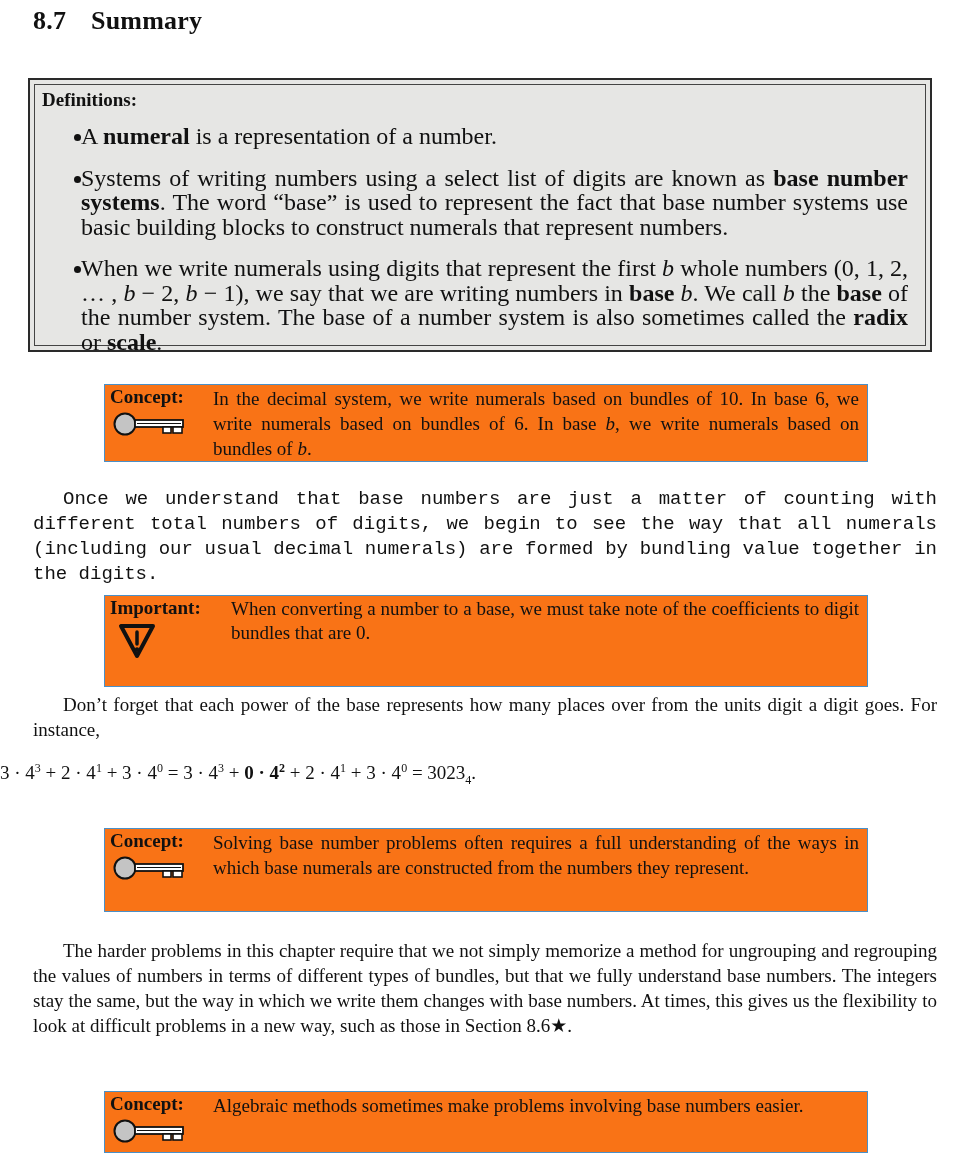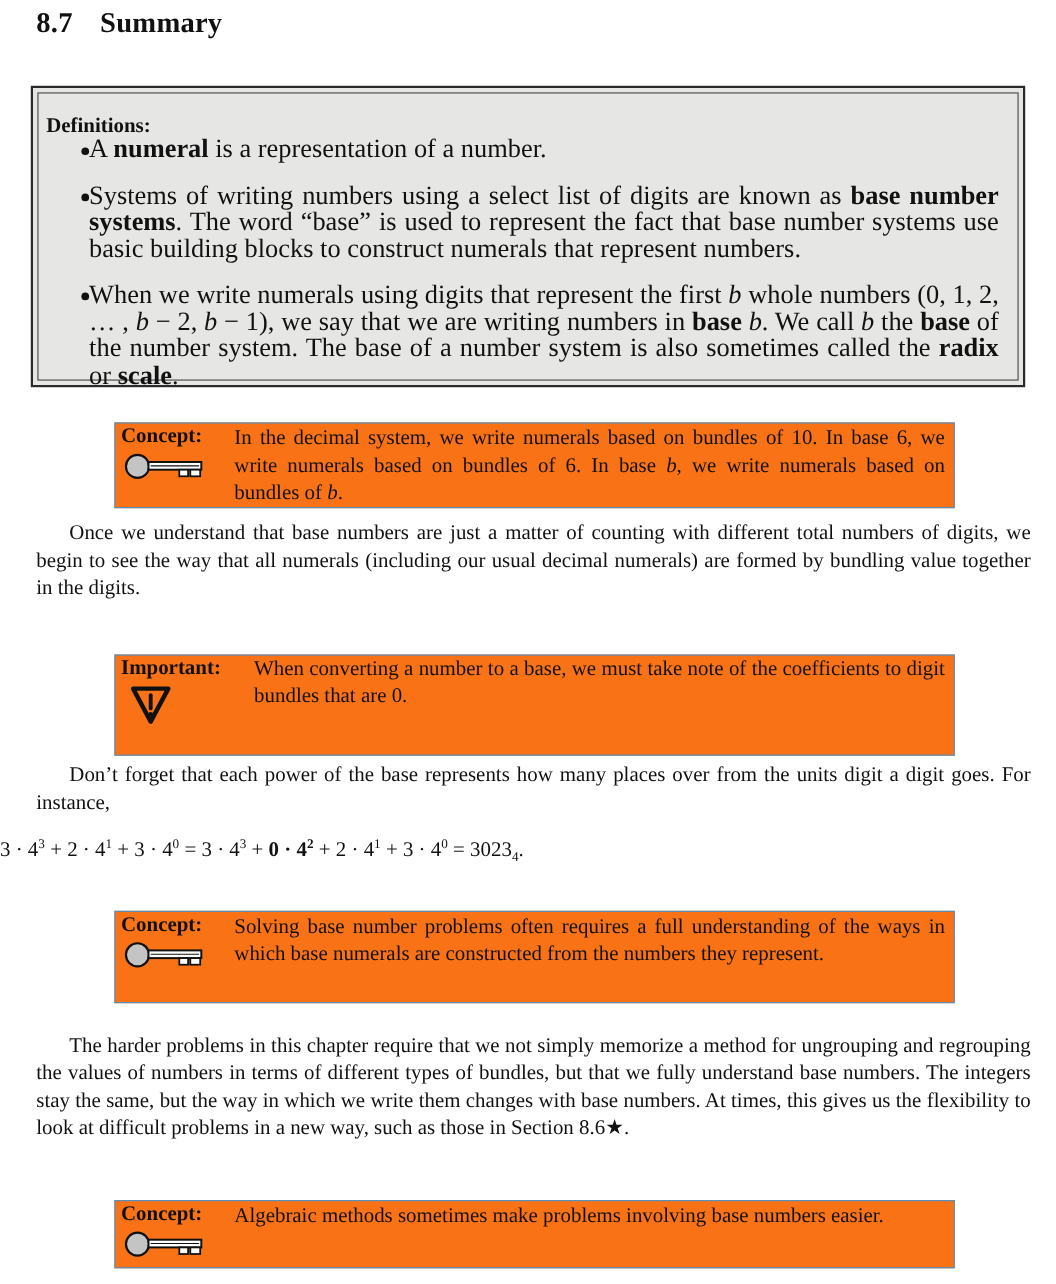--- a/index.html
+++ b/index.html
@@ -19,21 +19,21 @@
     left: 28px; top: 78px; width: 904px; height: 274px;
     border: 2px solid #2a2a2a;
     background: #e6e6e4;
     box-sizing: border-box;
   }
   .defs-inner {
     position: absolute; left: 4px; top: 4px; right: 4px; bottom: 4px;
     border: 1px solid #444;
   }
   .defs-title {
-    left: 12px; top: 24px; font-size: 19px; font-weight: bold;
+    left: 12px; top: 9px; font-size: 19px; font-weight: bold;
   }
   .defs ul { position: absolute; left: 0; top: 44px; margin: 0; padding: 0; list-style: none; width: 890px; }
   .defs li {
     position: relative; padding-left: 51px; padding-right: 12px;
     font-size: 24px; line-height: 24.5px; margin-bottom: 17px; text-align: justify;
   }
   .defs li .bullet {
     position: absolute; left: 44px; top: 10px; width: 7px; height: 7px;
     background: #111; border-radius: 50%;
   }
@@ -87,21 +87,21 @@
   <svg class="icon" style="left:8px; top:27px;" width="74" height="24" viewBox="0 0 74 24">
     <circle cx="12" cy="12" r="10.5" fill="#c4c4c4" stroke="#111" stroke-width="2"></circle>
     <rect x="22" y="8" width="48" height="7" fill="#fff" stroke="#111" stroke-width="1.8"></rect>
     <line x1="24" y1="11.5" x2="68" y2="11.5" stroke="#111" stroke-width="1"></line>
     <rect x="50" y="15" width="8" height="6" fill="#fff" stroke="#111" stroke-width="1.6"></rect>
     <rect x="60" y="15" width="9" height="6" fill="#fff" stroke="#111" stroke-width="1.6"></rect>
   </svg>
   <div class="text rich" style="left:108px;"><span>In the decimal system, we write numerals based on bundles of 10. In base 6, we write numerals based on bundles of 6. In base </span><i>b</i><span>, we write numerals based on bundles of </span><i>b</i><span>.</span></div>
 </div>
 
-<div class="abs para" style="top:472px;"><span class="indent"></span><span>Once we understand that base numbers are just a matter of counting with different total numbers of digits, we begin to see the way that all numerals (including our usual decimal numerals) are formed by bundling value together in the digits.</span></div>
+<div class="abs para" style="top:487px;font-family:Liberation Mono, monospace;"><span class="indent"></span><span>Once we understand that base numbers are just a matter of counting with different total numbers of digits, we begin to see the way that all numerals (including our usual decimal numerals) are formed by bundling value together in the digits.</span></div>
 
 <div class="abs note" style="top:595px; height:92px;">
   <div class="label">Important:</div>
   <svg class="icon" style="left:12px; top:26px;" width="40" height="38" viewBox="0 0 40 38">
     <path d="M4 4 L36 4 L20 34 Z" fill="none" stroke="#111" stroke-width="4" stroke-linejoin="round"></path>
     <line x1="20" y1="10" x2="20" y2="22" stroke="#111" stroke-width="3.5" stroke-linecap="round"></line>
     <circle cx="20" cy="27.5" r="2.2" fill="#111"></circle>
   </svg>
   <div class="text rich" style="left:126px; line-height:24px;"><span>When converting a number to a base, we must take note of the coefficients to digit bundles that are 0.</span></div>
 </div>

